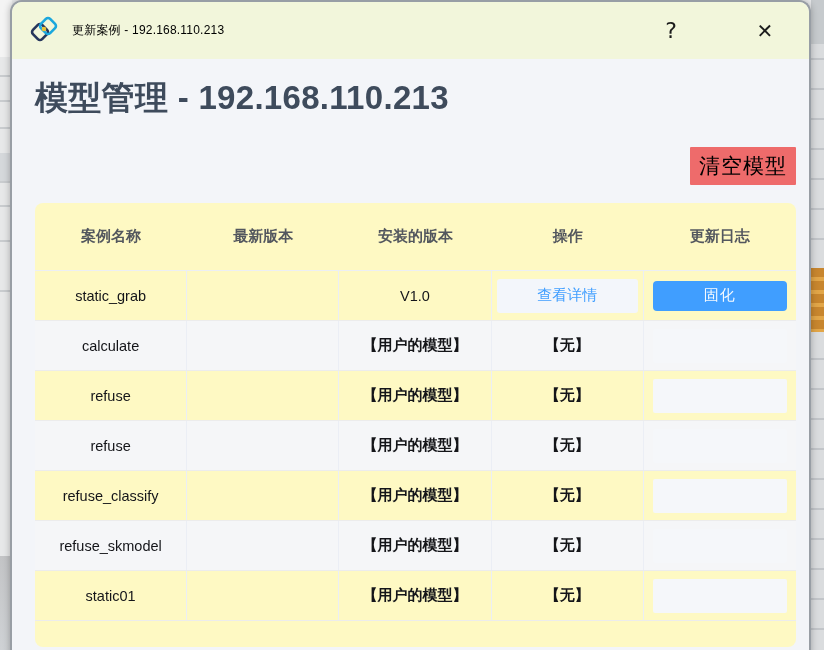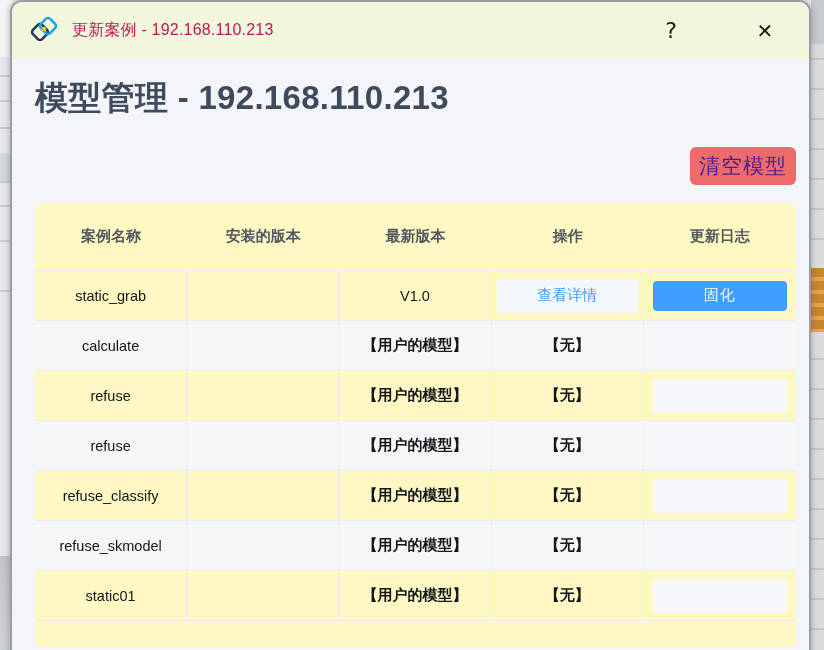--- a/index.html
+++ b/index.html
@@ -40,42 +40,42 @@
     box-shadow:0 0 7px rgba(0,0,0,.28);
     background:#f3f5f9;
   }
 
   .titlebar {
     height:57px; background:#f2f6db;
     display:flex; align-items:center;
     padding:0 0 0 16px;
   }
   .app-icon { width:32px; height:32px; display:inline-flex; margin-right:12px; }
-  .title { font-size:16px; color:#be185d; letter-spacing:.2px; }
+  .title { font-size:12px; color:#000000; letter-spacing:.2px; }
   .tb-spacer { flex:1; }
   .tb-btn {
     width:36px; height:40px; border:none; background:transparent;
     font-size:22px; color:#1b1b1b; cursor:pointer;
     display:flex; align-items:center; justify-content:center;
     font-family:"DejaVu Sans",sans-serif;
   }
   .tb-btn.close { margin-right:26px; margin-left:58px; font-size:20px; font-weight:300; }
 
   
   .content { padding:0 13px 0 23px; }
   .heading {
     margin-top:17px;
     font-size:33px; font-weight:600; color:#3e4b5c;
     letter-spacing:.3px;
   }
   .actions-row { margin-top:26px; display:flex; justify-content:flex-end; }
   .danger-btn {
     height:38px; padding:0 9px;
-    background:#ee6b6b; color:#4c1d95;
-    border:none; border-radius:6px;
+    background:#ee6b6b; color:#000000;
+    border:none; border-radius:1px;
     font-size:21px; letter-spacing:1px; cursor:pointer;
     font-family:inherit;
   }
 
   
   .card {
     margin-top:18px; background:#fef9c3; border-radius:8px;
     overflow:hidden;
   }
   .thead { display:flex; height:68px; align-items:center; border-bottom:1px solid #eceff4; }
@@ -152,22 +152,22 @@
     <h1 class="heading">模型管理 - 192.168.110.213</h1>
 
     <div class="actions-row">
       <button class="danger-btn">清空模型</button>
     </div>
 
     <div class="card">
 
       <div class="thead">
         <div class="th">案例名称</div>
+        <div class="th">最新版本</div>
         <div class="th">安装的版本</div>
-        <div class="th">最新版本</div>
         <div class="th">操作</div>
         <div class="th">更新日志</div>
       </div>
 
       <div class="tbody">
 
         <div class="tr">
           <div class="td">static_grab</div>
           <div class="td"></div>
           <div class="td">V1.0</div>

